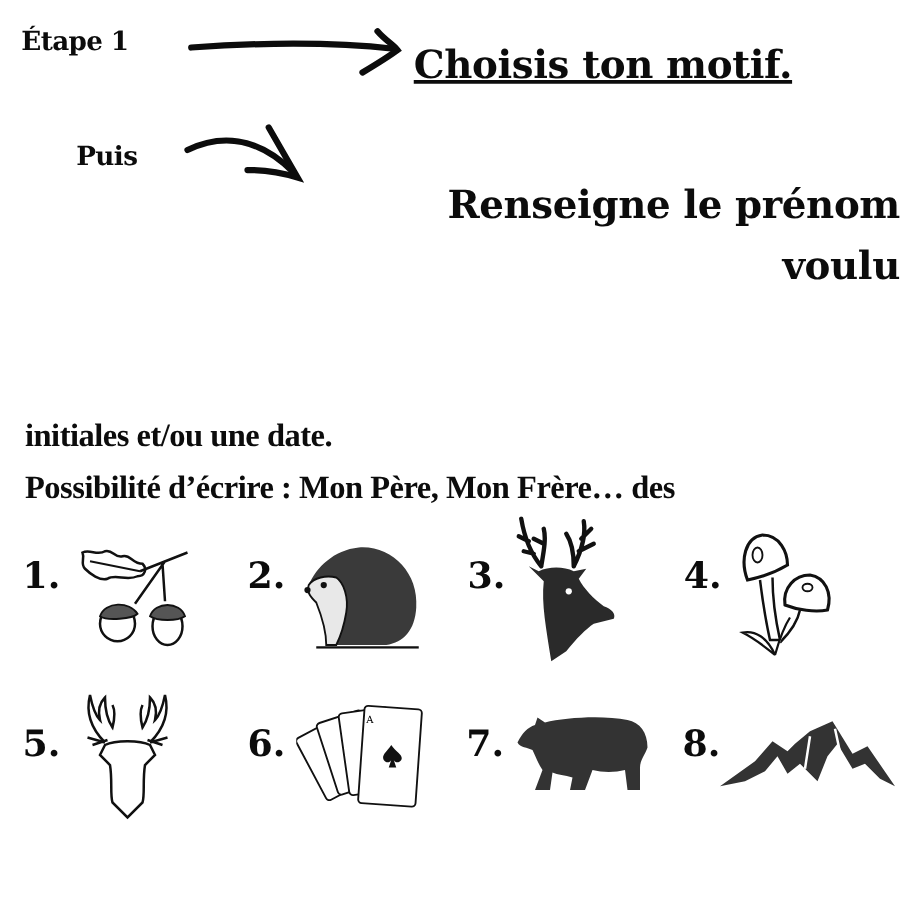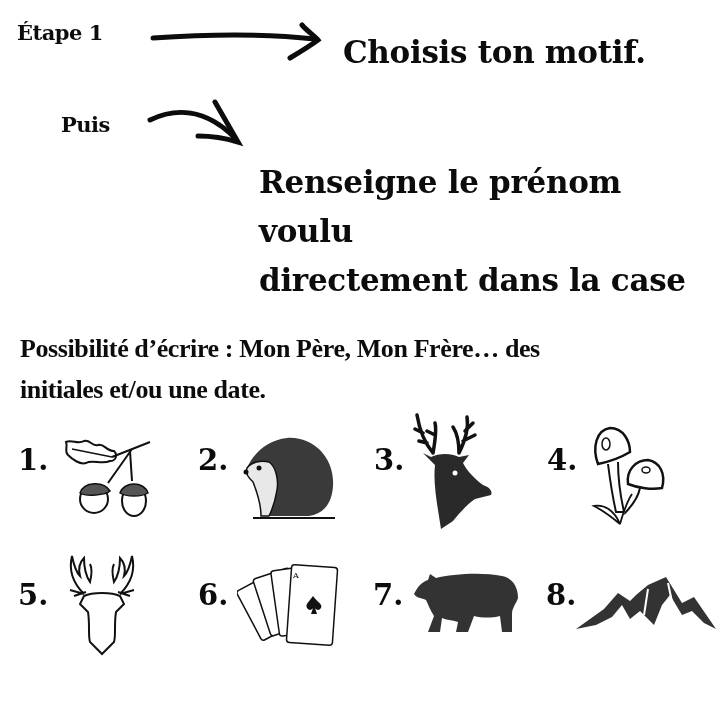--- a/index.html
+++ b/index.html
@@ -13,35 +13,34 @@
   svg { display:block; }
 </style>
 </head>
 <body>
 
 <div class="abs step-label" style="left:17px;top:20px;">Étape 1</div>
 <svg class="abs" style="left:150px;top:22px;" width="175" height="40">
   <path d="M3 16 C 60 12, 120 12, 165 17" stroke="#0c0c0c" stroke-width="5" fill="none" stroke-linecap="round"></path>
   <path d="M152 3 C 158 10, 165 14, 168 18 C 160 24, 150 30, 140 36" stroke="#0c0c0c" stroke-width="5" fill="none" stroke-linecap="round"></path>
 </svg>
-<div class="abs instr" style="left:343px;top:28px;">Choisis ton motif.</div>
+<div class="abs instr" style="left:331px;top:28px;text-decoration:underline;">Choisis ton motif.</div>
 
 <div class="abs step-label" style="left:61px;top:112px;">Puis</div>
 <svg class="abs" style="left:145px;top:98px;" width="105" height="50">
   <path d="M5 22 C 30 10, 60 10, 90 40" stroke="#0c0c0c" stroke-width="5" fill="none" stroke-linecap="round"></path>
   <path d="M70 4 C 78 18, 85 30, 93 44 C 80 40, 65 38, 53 38" stroke="#0c0c0c" stroke-width="5" fill="none" stroke-linecap="round"></path>
 </svg>
-<div class="abs instr" style="left:259px;top:158px;">
+<div class="abs instr" style="left:259px;top:140px;text-align:right;">
   <div>Renseigne le prénom voulu</div>
-  <div>directement dans la case</div>
 </div>
 
 <div class="abs note" style="left:20px;top:328px;">
+  <div>initiales et/ou une date.</div>
   <div>Possibilité d’écrire : Mon Père, Mon Frère… des</div>
-  <div>initiales et/ou une date.</div>
 </div>
 
 <div class="abs num" style="left:18px;top:443px;">1.</div>
 <svg class="abs" style="left:62px;top:437px;" width="92" height="85" viewBox="0 0 92 85">
   <path d="M4 5 C10 2,16 8,22 4 C28 2,30 10,36 8 C42 6,44 14,52 14 C56 18,54 24,48 24 C40 28,30 22,24 26 C18 28,10 22,6 18 C2 14,6 10,4 5Z" fill="#fff" stroke="#111" stroke-width="2"></path>
   <path d="M10 12 L50 20" stroke="#111" stroke-width="1.5"></path>
   <path d="M50 20 L88 5 M70 12 L46 46 M68 14 L70 44" stroke="#111" stroke-width="2" fill="none"></path>
   <ellipse cx="32" cy="62" rx="14" ry="14" fill="#fff" stroke="#111" stroke-width="2"></ellipse>
   <path d="M18 56 C22 44,42 44,48 54 C44 58,24 60,18 56Z" fill="#555" stroke="#111" stroke-width="1.5"></path>
   <ellipse cx="72" cy="64" rx="12" ry="15" fill="#fff" stroke="#111" stroke-width="2"></ellipse>

